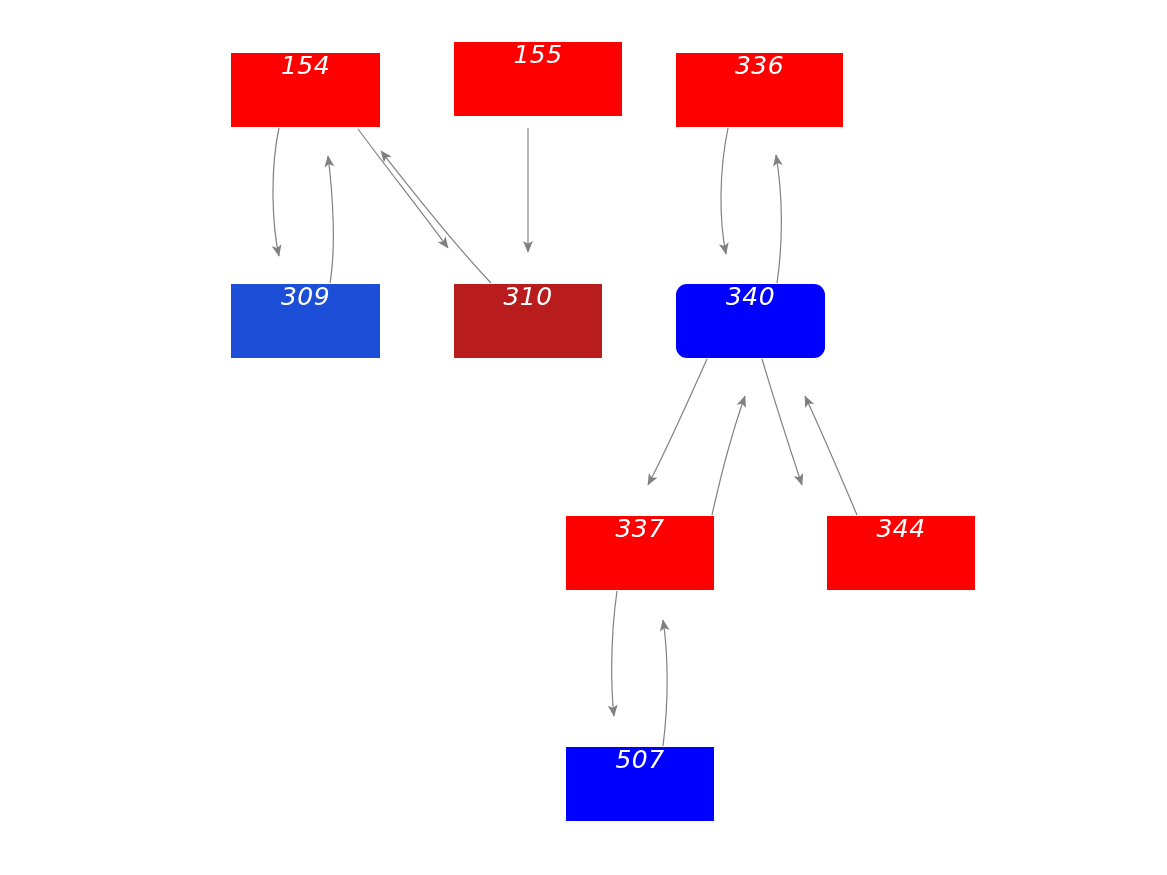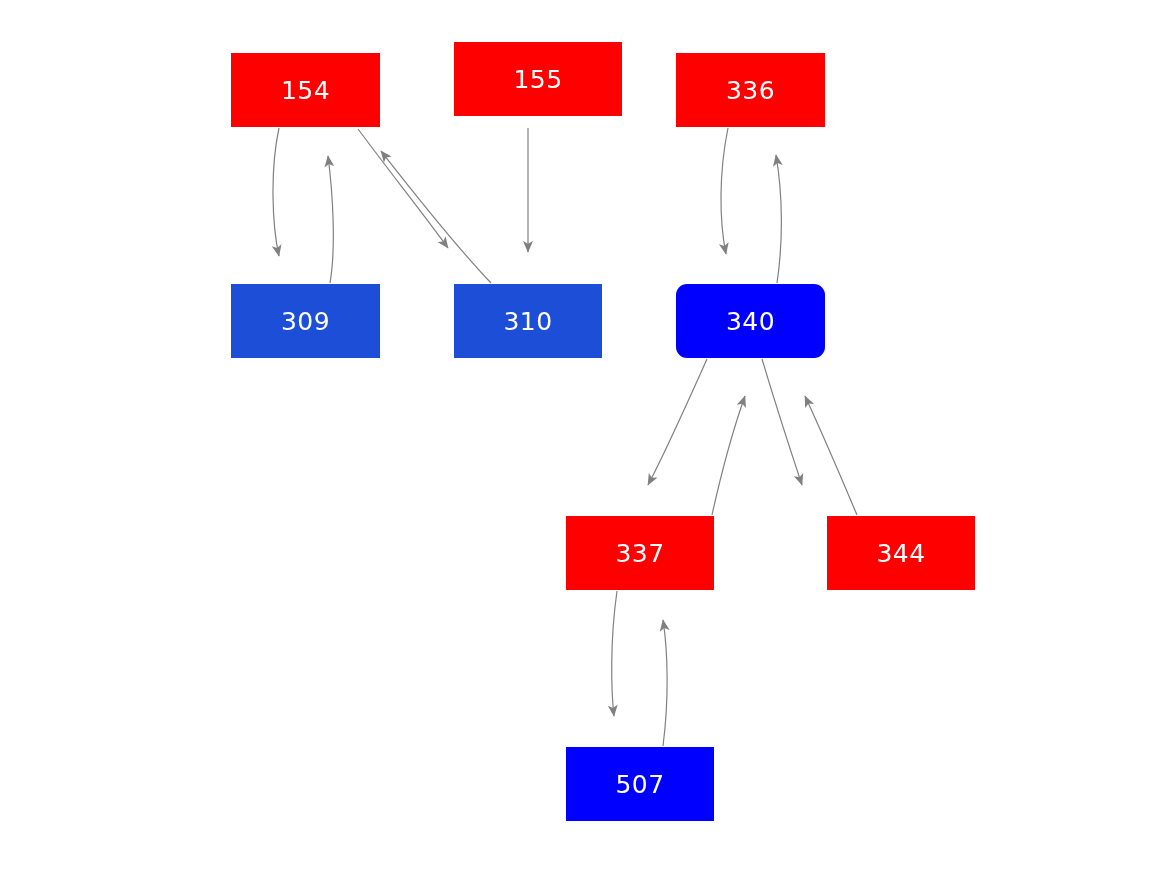--- a/index.html
+++ b/index.html
@@ -24,29 +24,29 @@
     position: absolute;
     left: 0;
     top: 0;
     width: 1167px;
     height: 875px;
   }
   .node {
     position: absolute;
     box-sizing: border-box;
     display: flex;
-    align-items: center;
     justify-content: center;
     color: #ffffff;
     font-size: 25px;
     font-family: "DejaVu Sans", sans-serif;
     font-weight: normal;
     letter-spacing: 0.5px;
     line-height: 1;
     user-select: none;
+    font-style: italic;
   }
   .node-label {
     pointer-events: none;
   }
 </style>
 </head>
 <body>
 
 <div id="canvas">
 
@@ -73,27 +73,27 @@
       </g>
   </svg>
 
   <div id="nodes-group">
       <div class="node" style="left: 231px; top: 53px; width: 149px; height: 74px; background: rgb(255, 0, 0); color: rgb(255, 255, 255); font-size: 25px;">
         <span class="node-label">154</span>
       </div>
       <div class="node" style="left: 454px; top: 42px; width: 168px; height: 74px; background: rgb(255, 0, 0); color: #ffffff; font-size: 25px;">
         <span class="node-label">155</span>
       </div>
-      <div class="node" style="left: 676px; top: 53px; width: 149px; height: 74px; background: rgb(255, 0, 0); color: rgb(255, 255, 255); font-size: 25px;">
+      <div class="node" style="left: 676px; top: 53px; width: 167px; height: 74px; background: rgb(255, 0, 0); color: rgb(255, 255, 255); font-size: 25px;">
         <span class="node-label">336</span>
       </div>
       <div class="node" style="left: 231px; top: 284px; width: 149px; height: 74px; background: #1d4ed8; color: rgb(255, 255, 255); font-size: 25px;">
         <span class="node-label">309</span>
       </div>
-      <div class="node" style="left: 454px; top: 284px; width: 148px; height: 74px; background: #1d4ed8; color: rgb(255, 255, 255); font-size: 25px;">
+      <div class="node" style="left: 454px; top: 284px; width: 148px; height: 74px; background: #b91c1c; color: rgb(255, 255, 255); font-size: 25px;">
         <span class="node-label">310</span>
       </div>
       <div class="node" style="left: 676px; top: 284px; width: 149px; height: 74px; background: rgb(0, 0, 255); color: rgb(255, 255, 255); font-size: 25px; border-radius: 11px;">
         <span class="node-label">340</span>
       </div>
       <div class="node" style="left: 566px; top: 516px; width: 148px; height: 74px; background: rgb(255, 0, 0); color: #ffffff; font-size: 25px;">
         <span class="node-label">337</span>
       </div>
       <div class="node" style="left: 788px; top: 516px; width: 148px; height: 74px; background: rgb(255, 0, 0); color: rgb(255, 255, 255); font-size: 25px; margin-left: 39px;">
         <span class="node-label">344</span>

